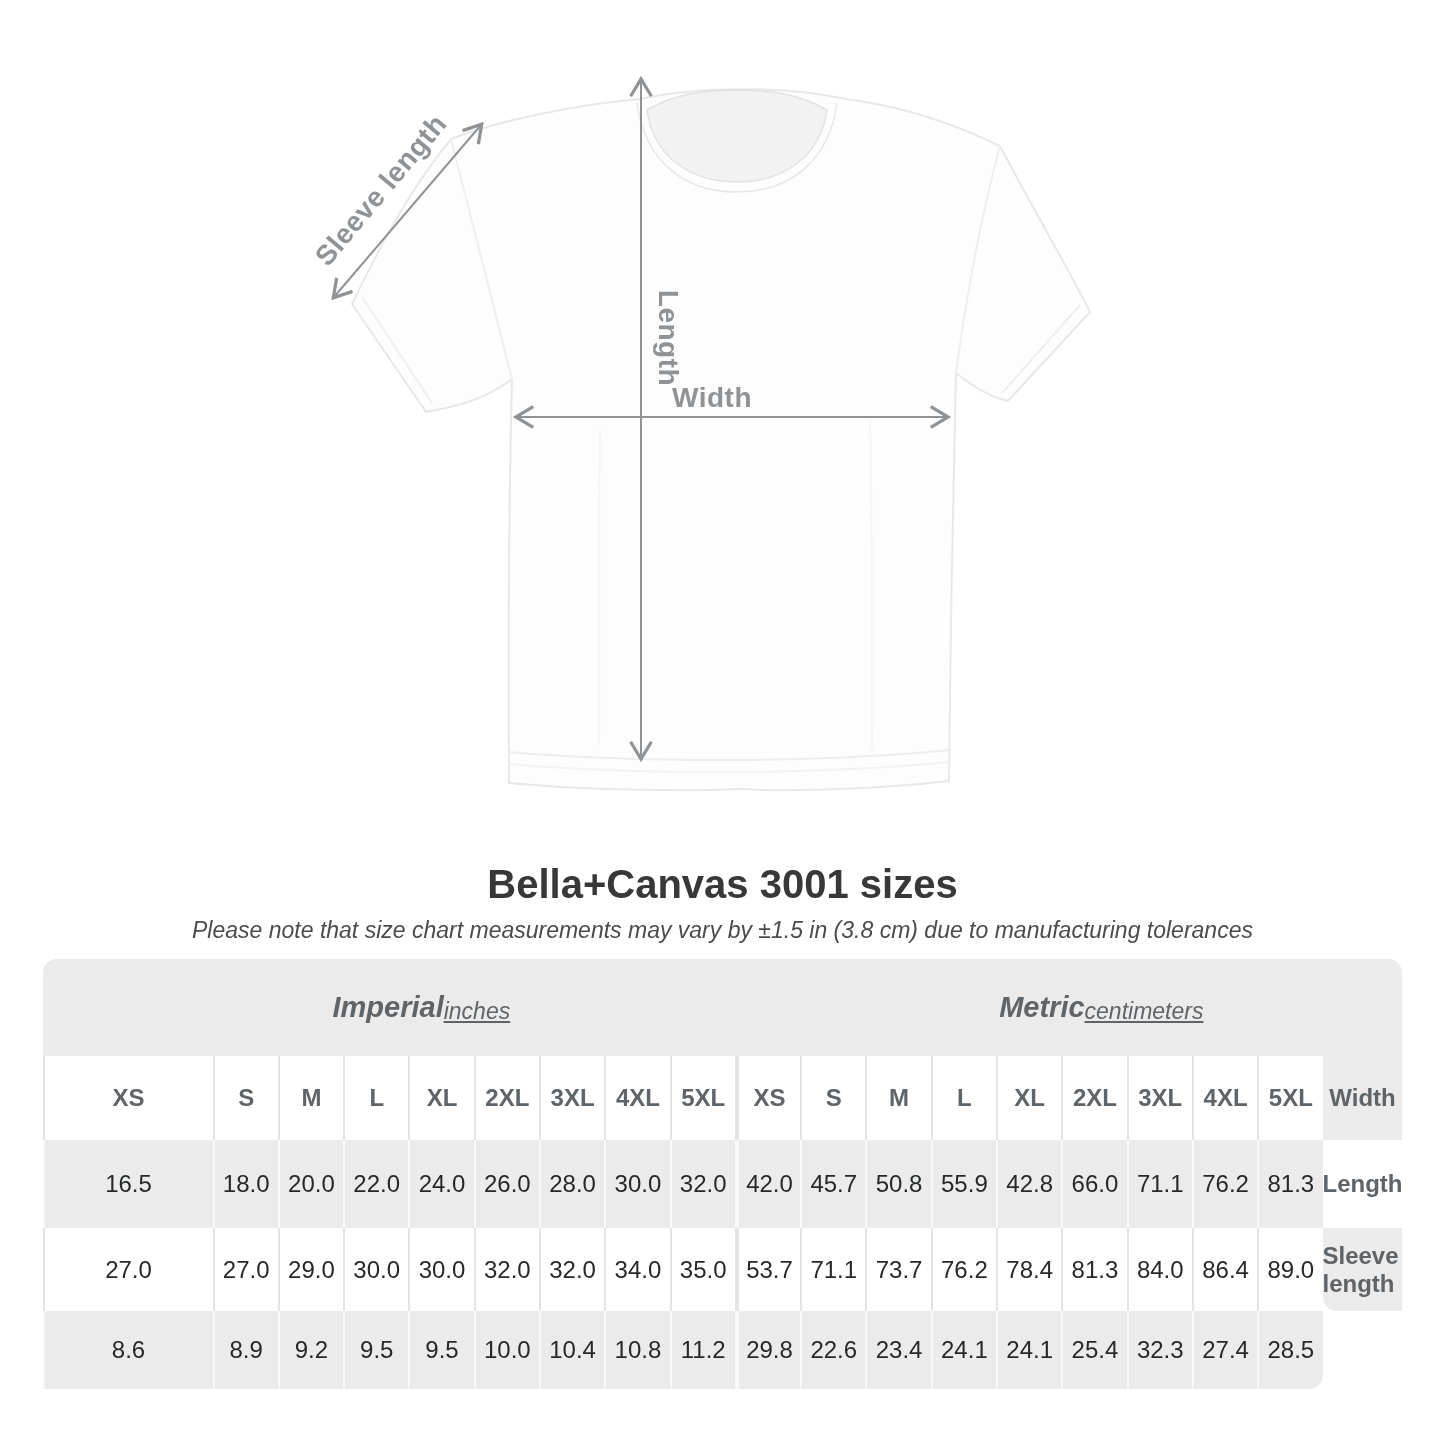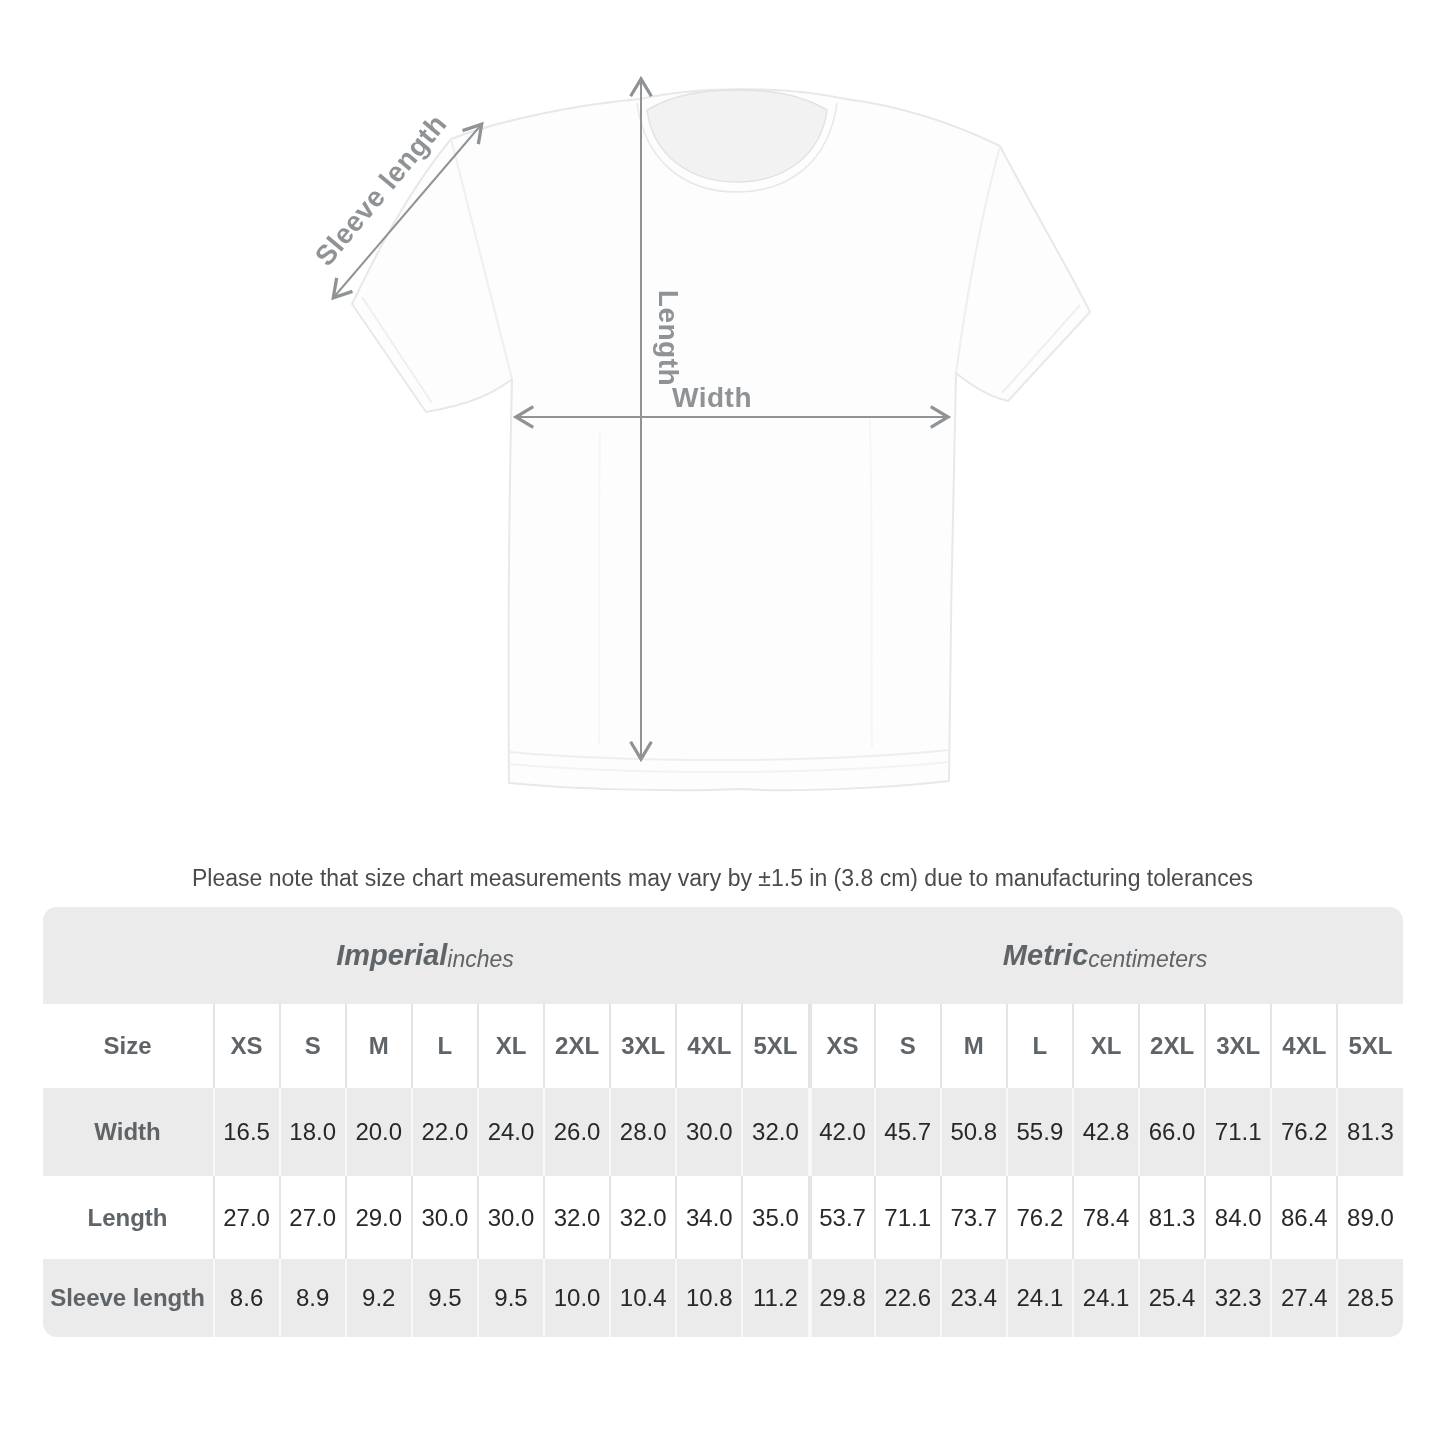--- a/index.html
+++ b/index.html
@@ -27,37 +27,37 @@
     font-size:28px;font-weight:bold;fill:var(--dgray);letter-spacing:.5px;
   }
 
   
   .page-title{
     text-align:center;color:var(--title);
     font-size:40px;font-weight:bold;line-height:1;margin-top:12px;
   }
   .tolerance-note{
     text-align:center;color:var(--subtitle);
-    font-size:23px;margin-top:13px;
+    font-size:23px;font-style:italic;margin-top:13px;
   }
 
   
   .size-table{
     width:1360px;margin:15px auto 0 auto;
     display:grid;
     grid-template-columns:170px repeat(18,1fr);
     grid-template-rows:97px 84px 88px 83px 78px;
   }
   .band{
     background:var(--stripe);
     display:flex;flex-direction:row;align-items:center;justify-content:center;
     color:var(--label);
   }
   .band .b-label{font-size:29px;font-weight:bold;font-style:italic;}
-  .band .b-unit{font-size:23px;font-style:italic;margin-top:7px;}
+  .band .b-unit{font-size:23px;font-style:italic;margin-top:7px;text-decoration:underline;}
   .bi{grid-row:1;grid-column:1/11;border-top-left-radius:14px;}
   .bm{grid-row:1;grid-column:11/20;border-top-right-radius:14px;align-items:center;}
 
   .c{display:flex;align-items:center;justify-content:center;font-size:24px;}
   .rw{background:#ffffff;}
   .rg{background:var(--stripe);}
   .rw.sep{border-left:2px solid var(--sep-on-white);}
   .rg.sep{border-left:2px solid var(--sep-on-gray);}
   .sep.thick{border-left-width:4px;}
   .lbl,.hdr{font-weight:bold;color:var(--label);}
@@ -118,33 +118,33 @@
       <line x1="641" y1="80" x2="641" y2="758" stroke="#8f9396" stroke-width="2" marker-start="url(#ah)" marker-end="url(#ah)"></line>
       <line x1="517" y1="417" x2="947" y2="417" stroke="#8f9396" stroke-width="2" marker-start="url(#ah)" marker-end="url(#ah)"></line>
       <line x1="334" y1="297" x2="481" y2="125" stroke="#8f9396" stroke-width="2" marker-start="url(#ah)" marker-end="url(#ah)"></line>
     </g>
 
     <text class="dim-label" x="388" y="196" text-anchor="middle" transform="rotate(-50 388 196)">Sleeve length</text>
     <text class="dim-label" x="659" y="338" text-anchor="middle" transform="rotate(90 659 338)">Length</text>
     <text class="dim-label" x="712" y="407" text-anchor="middle">Width</text>
   </svg>
 
+  <h1 class="page-title">Bella+Canvas 3001 sizes</h1>
   <p class="tolerance-note">Please note that size chart measurements may vary by ±1.5 in (3.8 cm) due to manufacturing tolerances</p>
 
   <div class="size-table" id="grid">
     <div class="band bi">
       <div class="b-label">Imperial</div>
       <div class="b-unit">inches</div>
     </div>
     <div class="band bm">
       <div class="b-label">Metric</div>
       <div class="b-unit">centimeters</div>
     </div>
 
-  <div class="c lbl rw">Size</div>
       <div class="c hdr rw sep">XS</div>
       <div class="c hdr rw sep">S</div>
       <div class="c hdr rw sep">M</div>
       <div class="c hdr rw sep">L</div>
       <div class="c hdr rw sep">XL</div>
       <div class="c hdr rw sep">2XL</div>
       <div class="c hdr rw sep">3XL</div>
       <div class="c hdr rw sep">4XL</div>
       <div class="c hdr rw sep">5XL</div>
       <div class="c hdr rw sep thick">XS</div>

